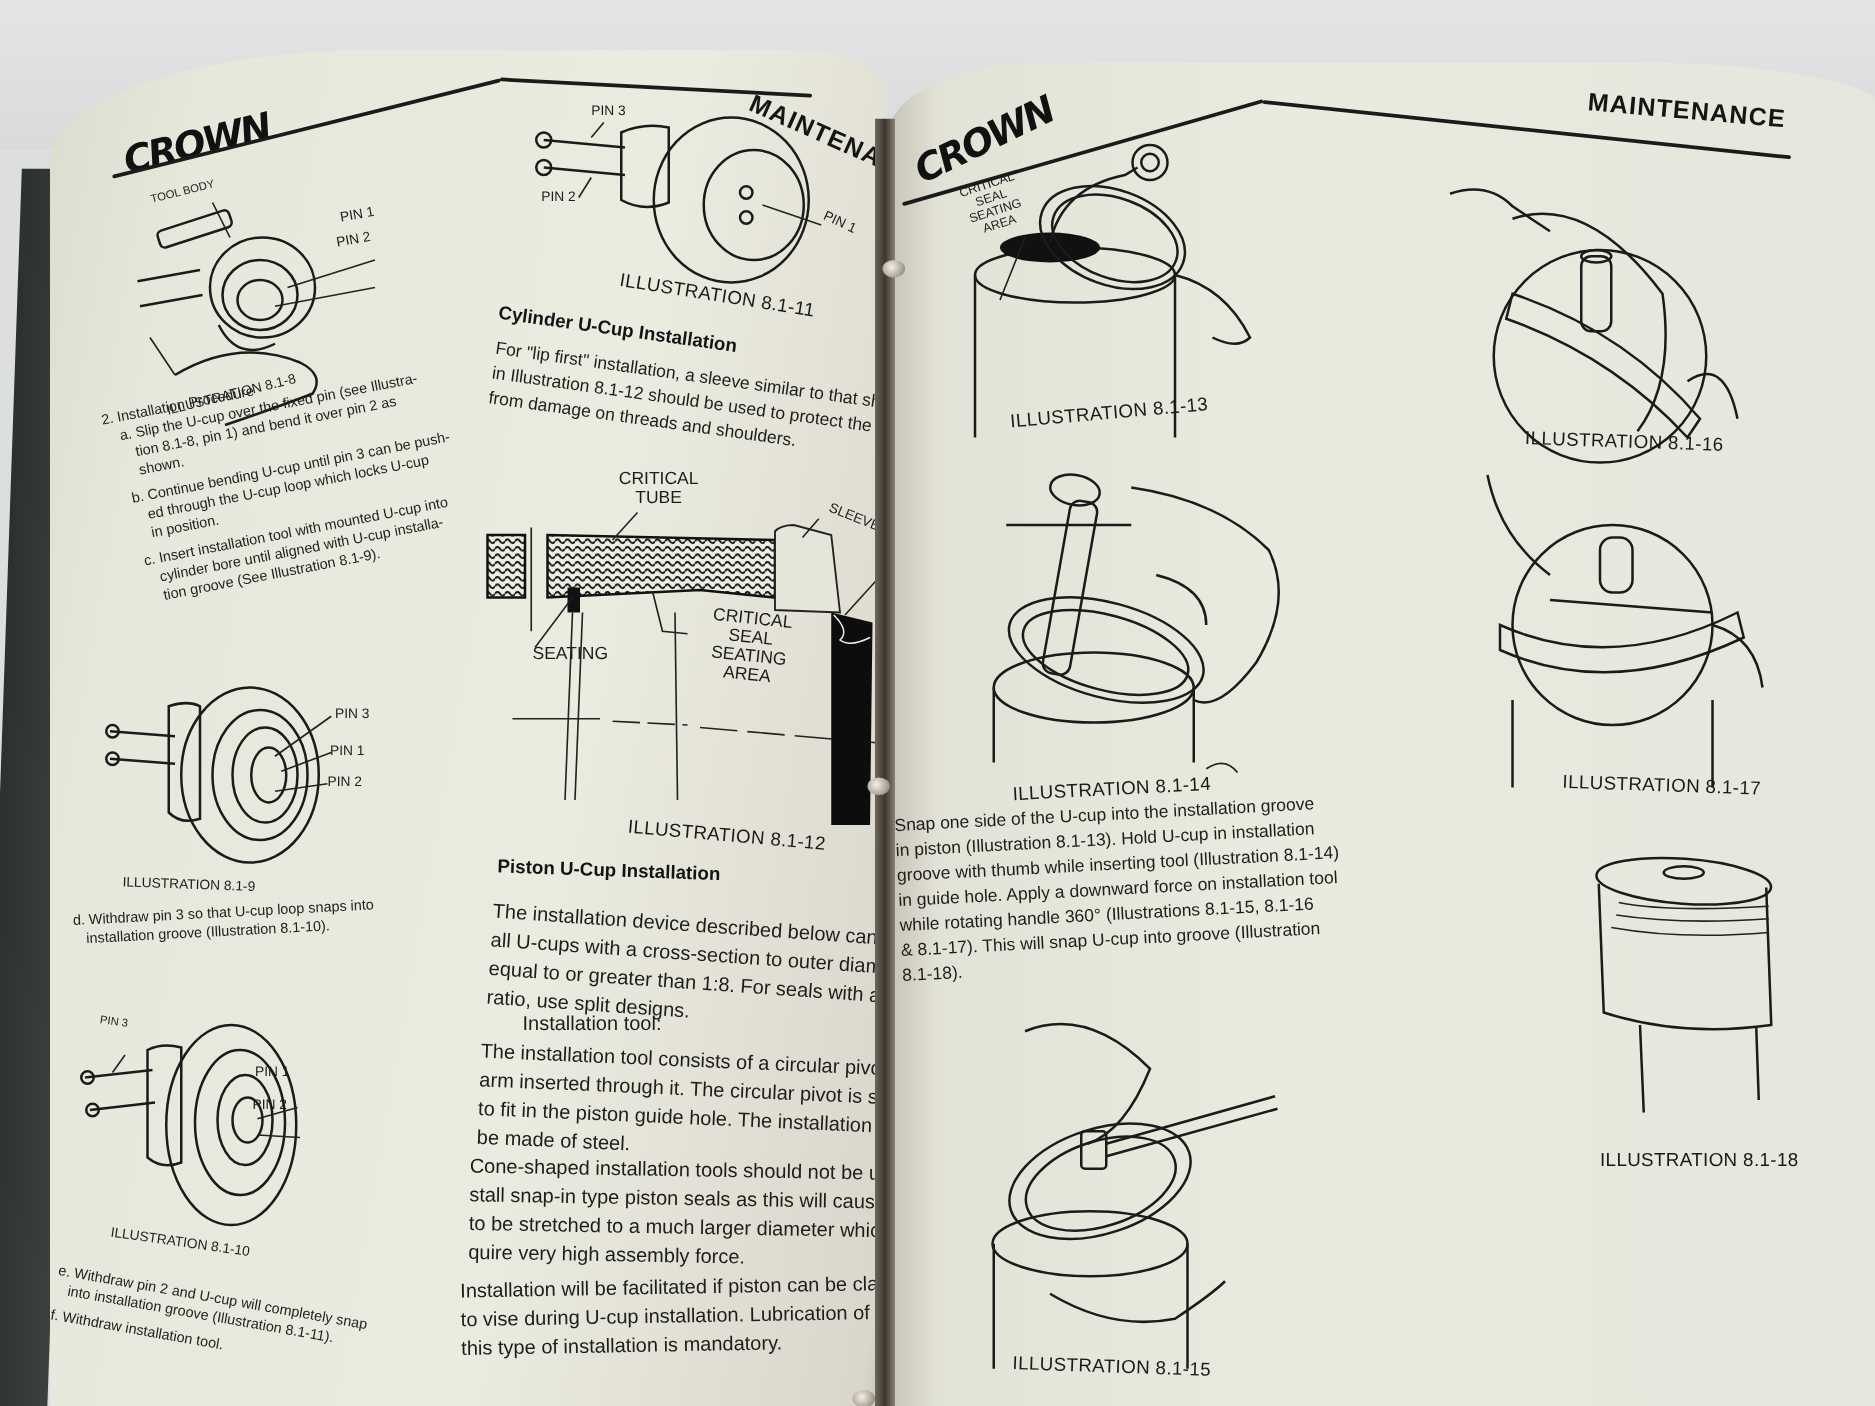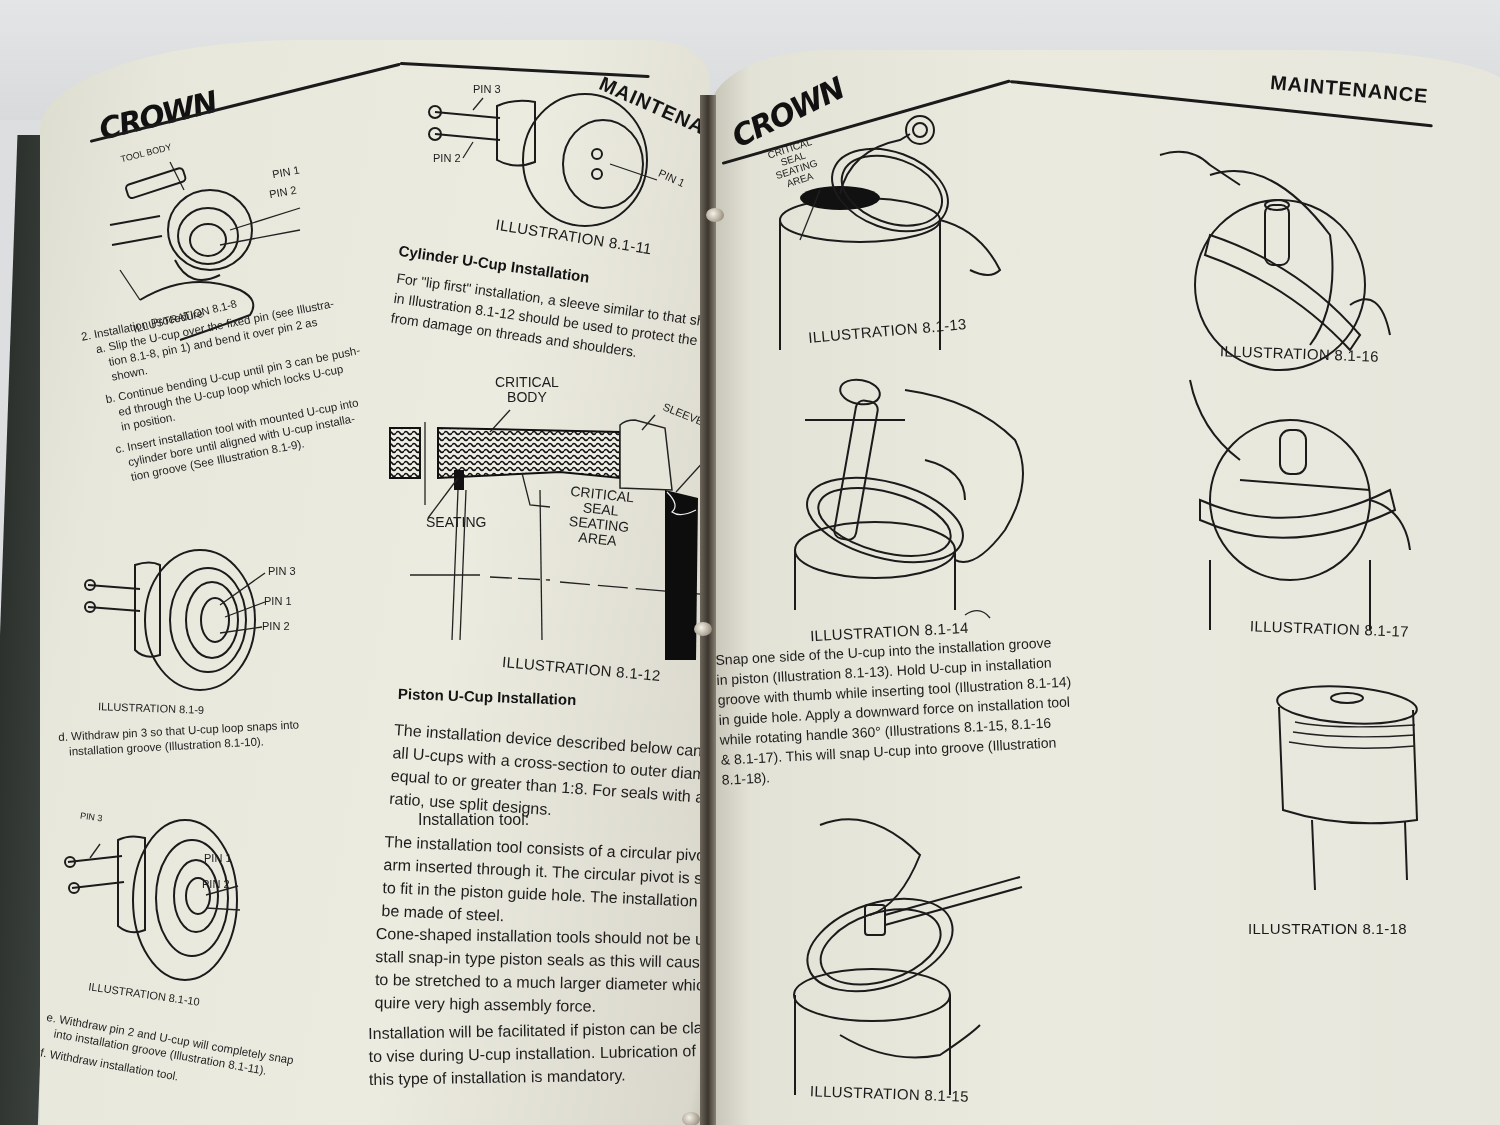--- a/index.html
+++ b/index.html
@@ -185,21 +185,21 @@
     <path d="M287 122 Q300 135 292 142 Q300 148 316 140" stroke="#eee" stroke-width="1.2" fill="none"></path>
     <line class="thin" x1="322" y1="130" x2="322" y2="290"></line>
     <path class="thin" d="M130 40 L110 62"></path>
     <path class="thin" d="M325 90 L296 122"></path>
     <path class="thin" d="M78 108 L48 148"></path>
     <path class="thin" d="M142 103 L150 135 L170 137"></path>
     <path class="thin" d="M275 45 L262 60"></path>
   </svg>
   <div class="abs label-md" style="left:455px;top:335px;">
     <div>CRITICAL</div>
-    <div>BODY</div>
+    <div>TUBE</div>
   </div>
   <div class="abs label-sm" style="left:622px;top:368px;transform:rotate(22deg);">SLEEVE</div>
   <div class="abs label-sm" style="left:665px;top:404px;transform:rotate(50deg);">SEAL</div>
   <div class="abs label-sm" style="left:668px;top:438px;transform:rotate(55deg);font-size:9px;line-height:10px;">
 
     <div>TOOL</div>
   </div>
   <div class="abs label-md" style="left:386px;top:475px;">SEATING</div>
   <div class="abs label-md" style="left:528px;top:447px;transform:rotate(6deg);">
     <div>CRITICAL</div>
@@ -322,19 +322,19 @@
 
   <svg style="left:565px;top:630px;" width="170" height="220">
     <ellipse class="ln" cx="72" cy="25" rx="70" ry="18" transform="rotate(4 72 25)"></ellipse>
     <ellipse class="ln" cx="72" cy="18" rx="16" ry="5"></ellipse>
     <path class="ln" d="M4 27 L8 130 Q70 150 142 140 L138 30"></path>
     <path class="thin" d="M20 42 Q60 50 140 45"></path>
     <path class="thin" d="M18 52 Q70 60 140 55"></path>
     <path class="thin" d="M14 62 Q70 72 140 66"></path>
     <path class="ln" d="M37 140 L40 210 M130 142 L132 200"></path>
   </svg>
-  <div class="abs cap" style="left:538px;top:870px;">ILLUSTRATION 8.1-18</div>
+  <div class="abs cap" style="left:570px;top:870px;">ILLUSTRATION 8.1-18</div>
 </div>
 
 <div class="gutter"></div>
 <div class="ring" style="left:706px;top:208px;"></div>
 <div class="ring" style="left:694px;top:622px;"></div>
 <div class="ring" style="left:682px;top:1112px;"></div>
 
 </body></html>

